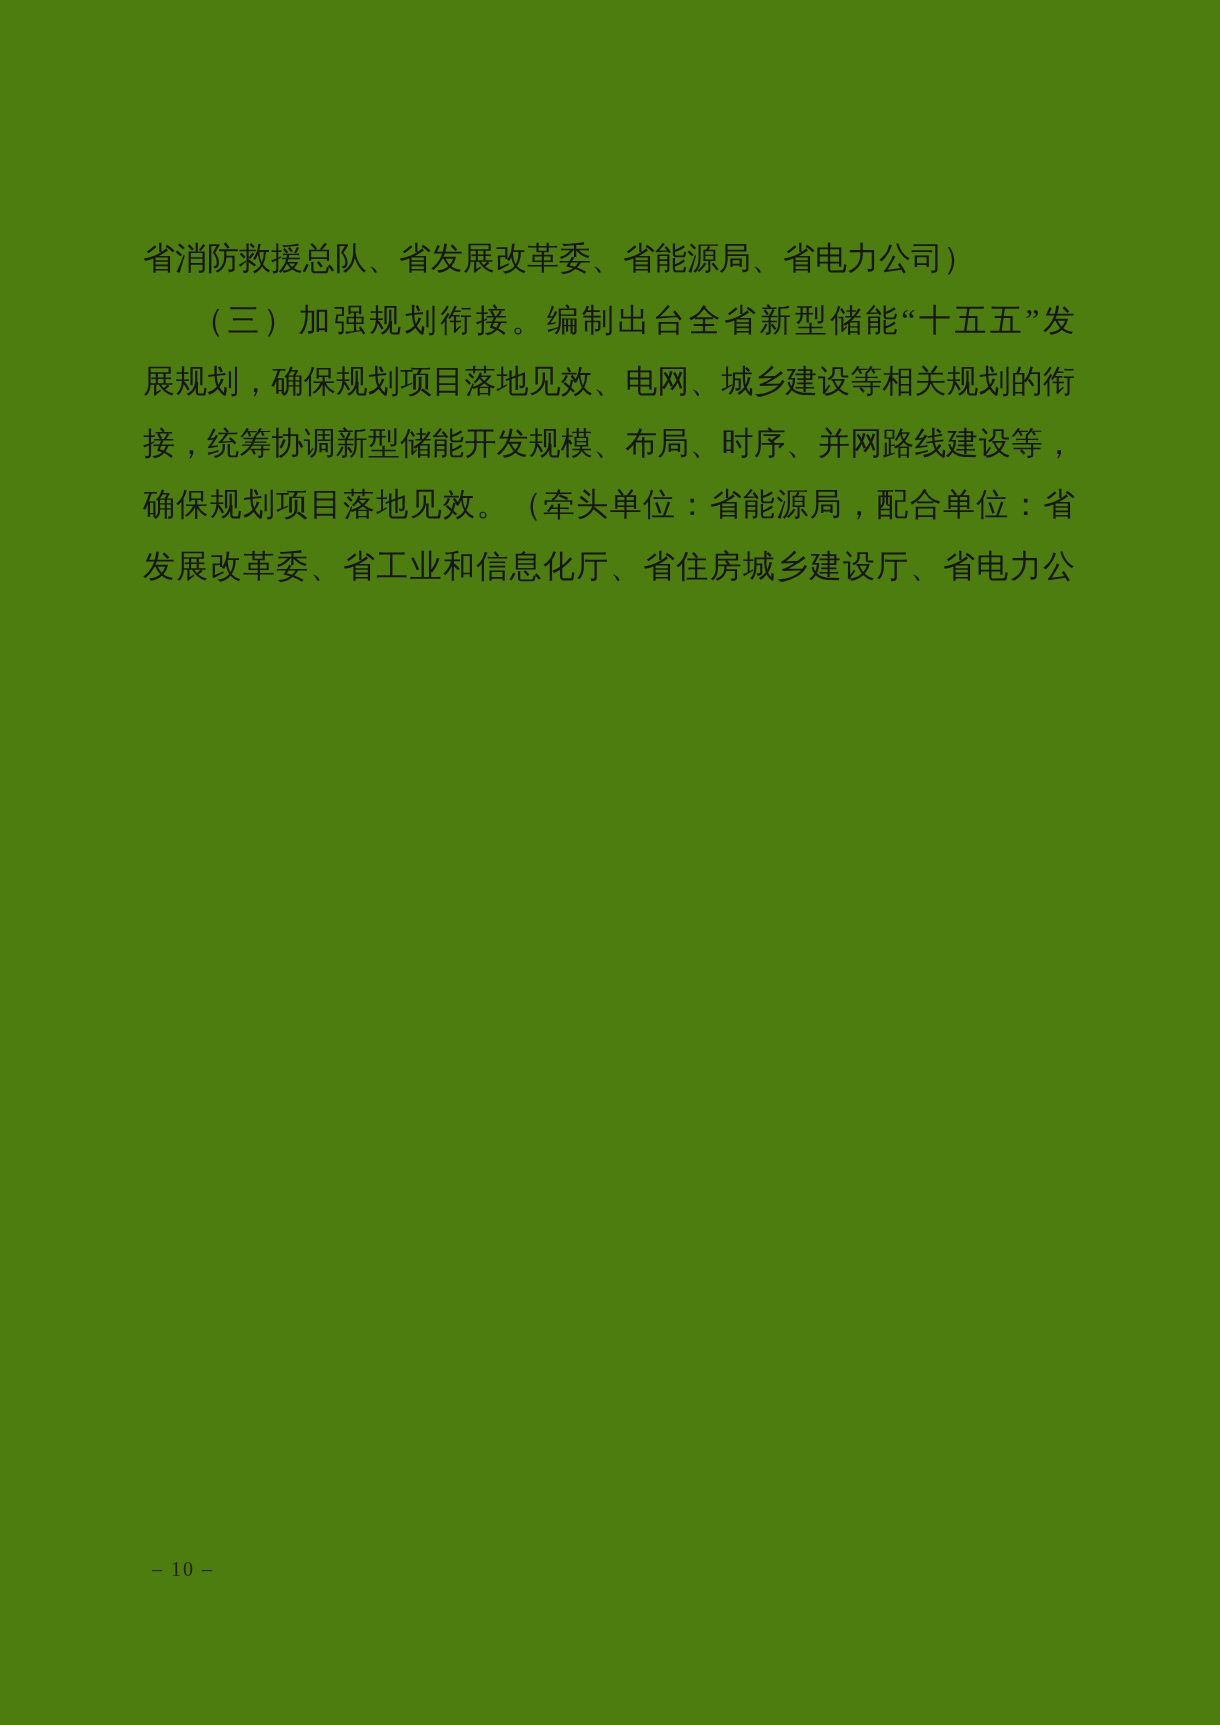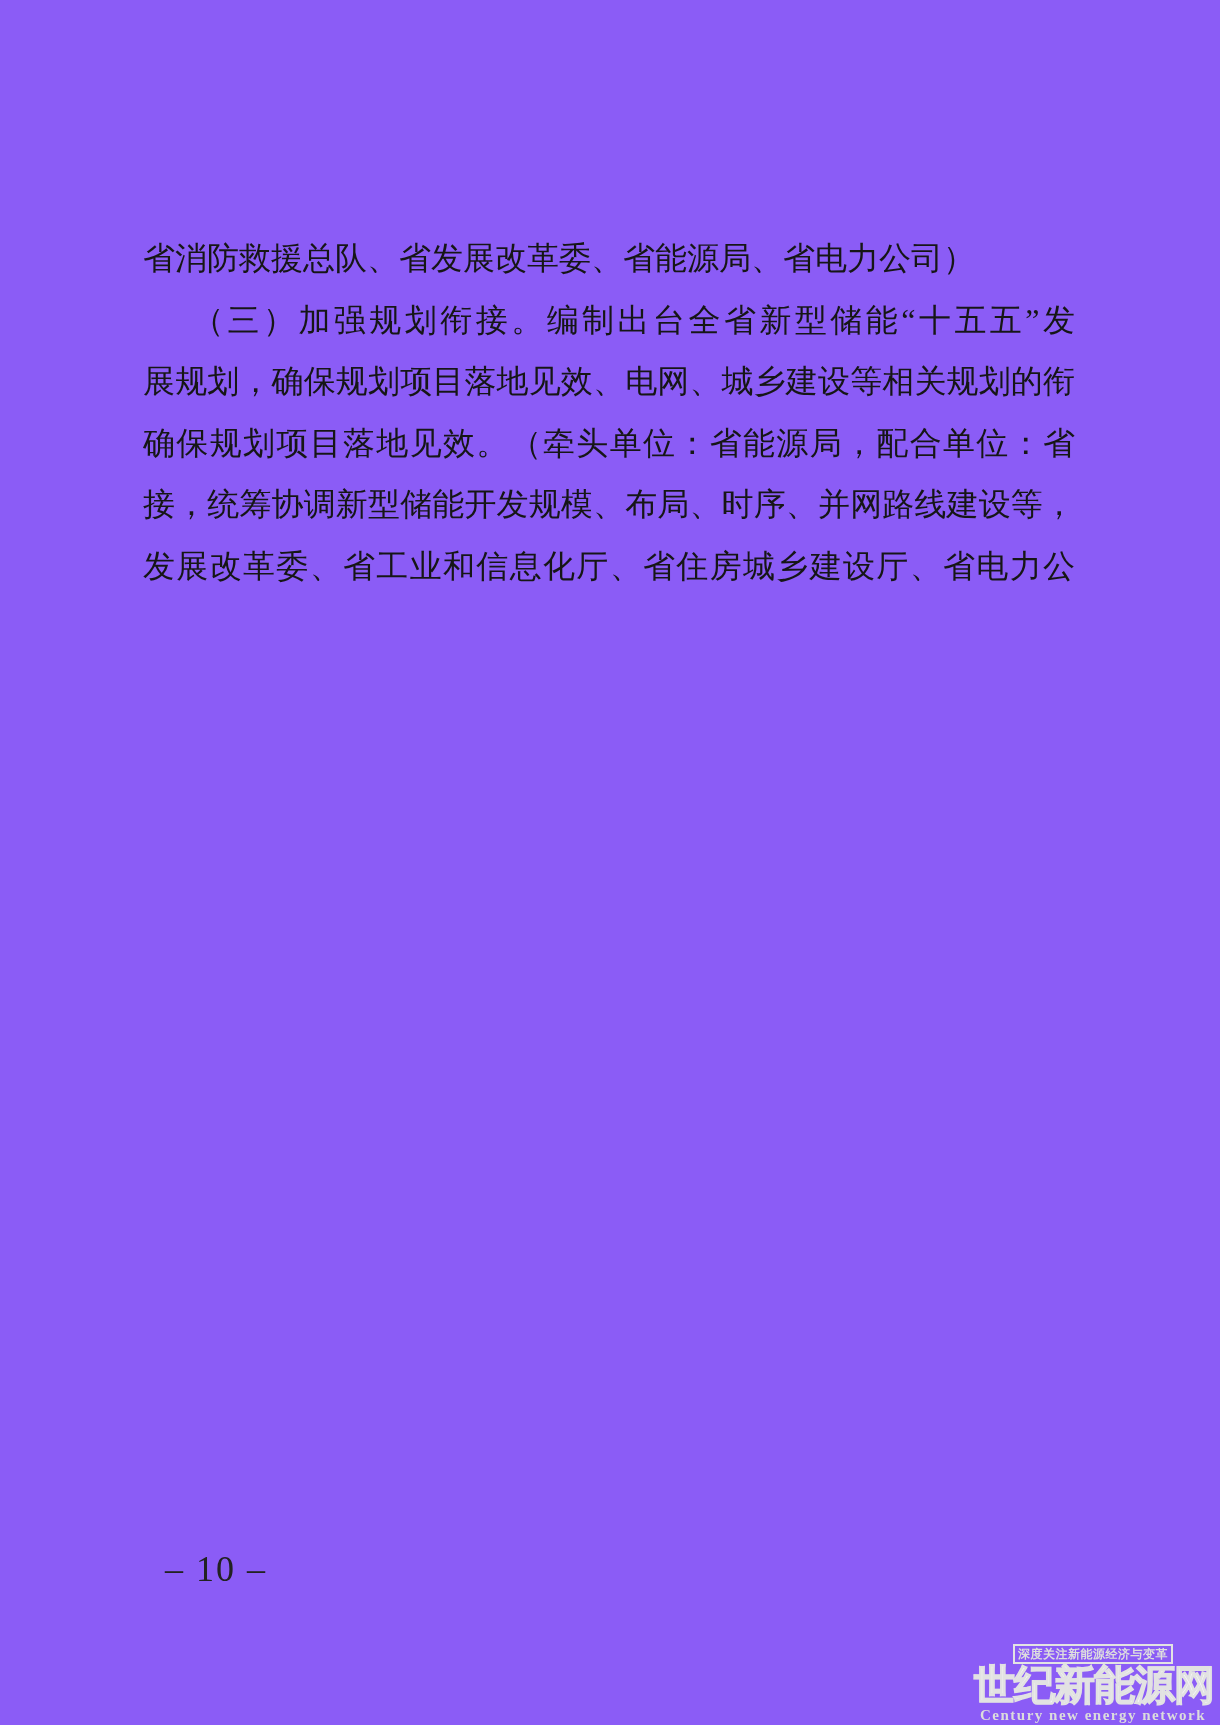--- a/index.html
+++ b/index.html
@@ -5,21 +5,21 @@
   html, body {
     margin: 0;
     padding: 0;
     background: #ffffff;
     font-family: "Liberation Serif", "DejaVu Serif", serif;
   }
   .page {
     position: relative;
     width: 1220px;
     height: 1725px;
-    background: #8b5cf6;
+    background: #4d7c0f;
     overflow: hidden;
   }
   .text-block {
     position: absolute;
     left: 143px;
     top: 228px;
     width: 932px;
     font-size: 32px;
     color: #161616;
   }
@@ -35,23 +35,23 @@
     overflow: hidden;
   }
   .line.indent {
     text-indent: 49px;
   }
   .bold {
     font-weight: normal;
   }
   .footer-pagenum {
     position: absolute;
-    left: 165px;
+    left: 152px;
     top: 1552px;
-    font-size: 36px;
+    font-size: 20px;
     line-height: 34px;
     color: #222222;
     letter-spacing: 2px;
   }
   .watermark {
     position: absolute;
     right: 8px;
     bottom: 2px;
     width: 238px;
     text-align: center;
@@ -92,31 +92,24 @@
 
 <div class="page">
 
   <div class="text-block">
     <div class="line">省消防救援总队、省发展改革委、省能源局、省电力公司）</div>
 
     <div class="line justify indent"><span class="bold">（三）加强规划衔接。</span><span>编制出台全省新型储能“十五五”发</span></div>
 
     <div class="line justify">展规划，确保规划项目落地见效、电网、城乡建设等相关规划的衔</div>
 
+    <div class="line justify">接，统筹协调新型储能开发规模、布局、时序、并网路线建设等，</div>
+
     <div class="line justify">确保规划项目落地见效。（牵头单位：省能源局，配合单位：省</div>
-
-    <div class="line justify">接，统筹协调新型储能开发规模、布局、时序、并网路线建设等，</div>
 
     <div class="line justify">发展改革委、省工业和信息化厅、省住房城乡建设厅、省电力公</div>
 
   </div>
 
   <div class="footer-pagenum">– 10 –</div>
 
-  <div class="watermark">
-    <div>
-      <span class="wm-slogan">深度关注新能源经济与变革</span>
-    </div>
-    <div class="wm-title">世纪新能源网</div>
-    <div class="wm-en">Century new energy network</div>
-  </div>
 
 </div>
 
 </body></html>

